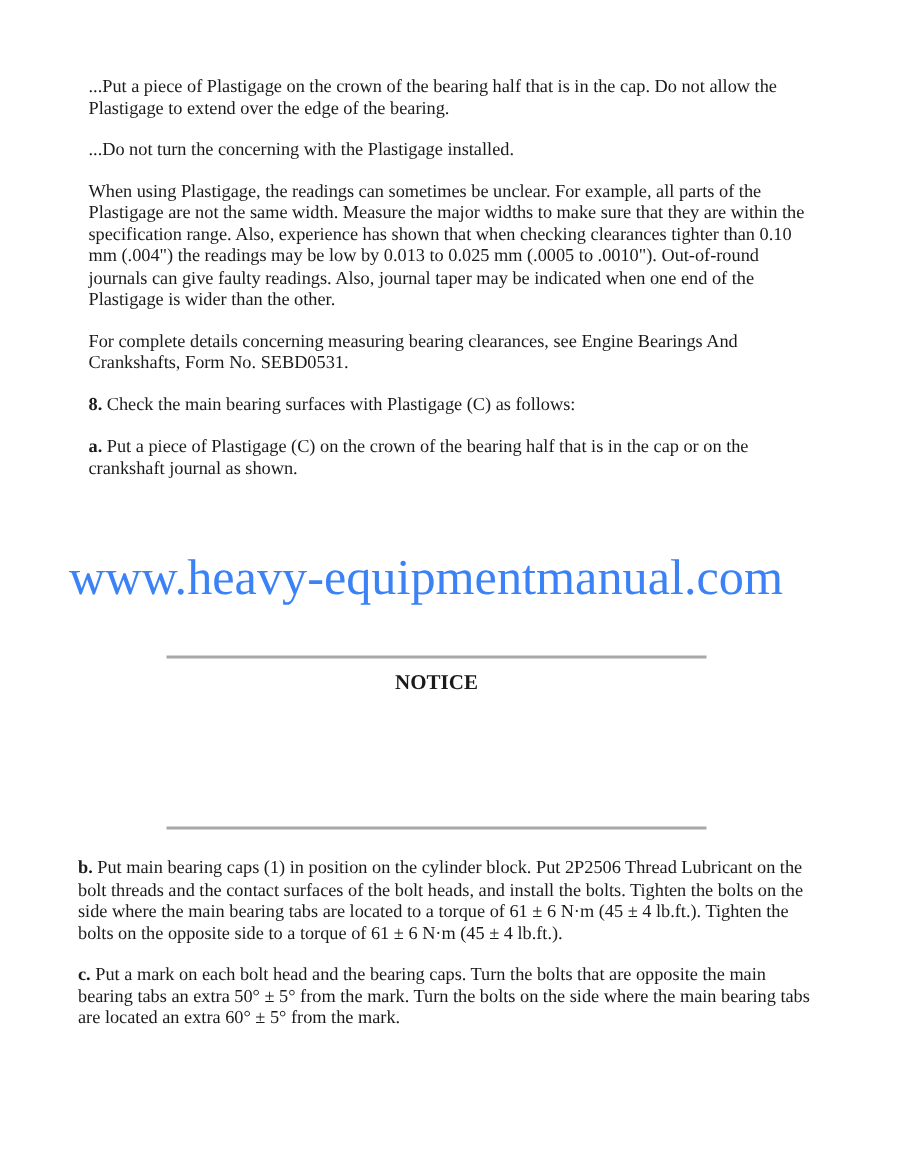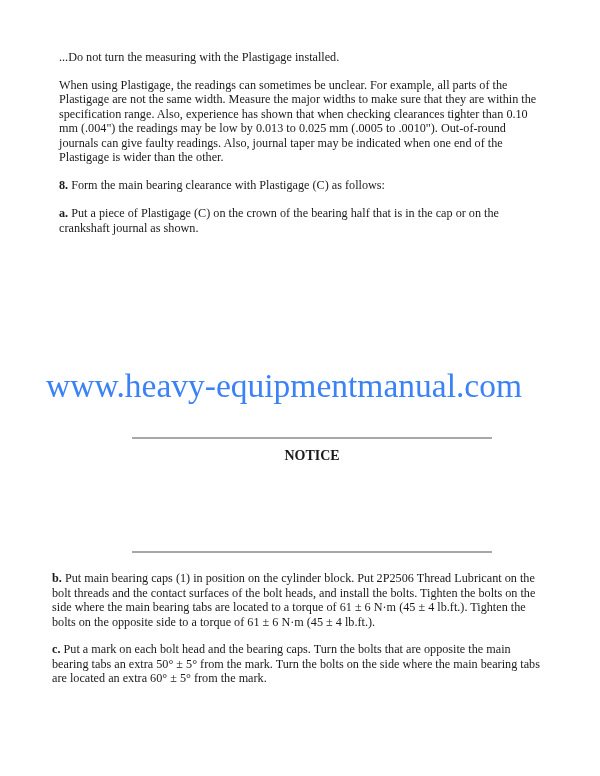--- a/index.html
+++ b/index.html
@@ -15,21 +15,21 @@
       position: absolute;
       left: 59px; top: 50px;
       width: 488px;
       font-size: 12.2px;
       line-height: 14.5px;
     }
     .para { margin: 0 0 13px 0; }
     .step-label { font-weight: bold; }
     .notice {
       position: absolute;
-      left: 132px; top: 437px;
+      left: 111px; top: 437px;
       width: 360px; height: 116px;
     }
     .rule {
       position: absolute; left: 0; width: 360px; height: 2px;
       background: #a8a8a8;
     }
     .rule.top { top: 0; }
     .rule.bottom { top: 114px; }
     .notice-title {
       position: absolute; left: 0; width: 360px; top: 11px;
@@ -57,24 +57,26 @@
       left: 52px; top: 571px;
       width: 488px;
       font-size: 12.2px;
       line-height: 14.5px;
     }
   </style>
 </head>
 <body>
 
 <div class="page">
-  <p class="para">...Do not turn the measuring with the Plastigage installed.</p>
+  <p class="para">...Put a piece of Plastigage on the crown of the bearing half that is in the cap. Do not allow the Plastigage to extend over the edge of the bearing.</p>
+  <p class="para">...Do not turn the concerning with the Plastigage installed.</p>
   <p class="para">When using Plastigage, the readings can sometimes be unclear. For example, all parts of the Plastigage are not the same width. Measure the major widths to make sure that they are within the specification range. Also, experience has shown that when checking clearances tighter than 0.10 mm (.004") the readings may be low by 0.013 to 0.025 mm (.0005 to .0010"). Out-of-round journals can give faulty readings. Also, journal taper may be indicated when one end of the Plastigage is wider than the other.</p>
+  <p class="para">For complete details concerning measuring bearing clearances, see Engine Bearings And Crankshafts, Form No. SEBD0531.</p>
   <p class="para" style="margin-bottom:6px;">
-    <span class="step-label">8.</span><span> Form the main bearing clearance with Plastigage (C) as follows:</span>
+    <span class="step-label">8.</span><span> Check the main bearing surfaces with Plastigage (C) as follows:</span>
   </p>
   <p class="para" style="margin-top:14px;">
     <span class="step-label">a.</span><span> Put a piece of Plastigage (C) on the crown of the bearing half that is in the cap or on the crankshaft journal as shown.</span>
   </p>
 </div>
 
 <div class="notice">
   <div class="rule top"></div>
   <div class="notice-title">NOTICE</div>
   <div class="rule bottom"></div>

